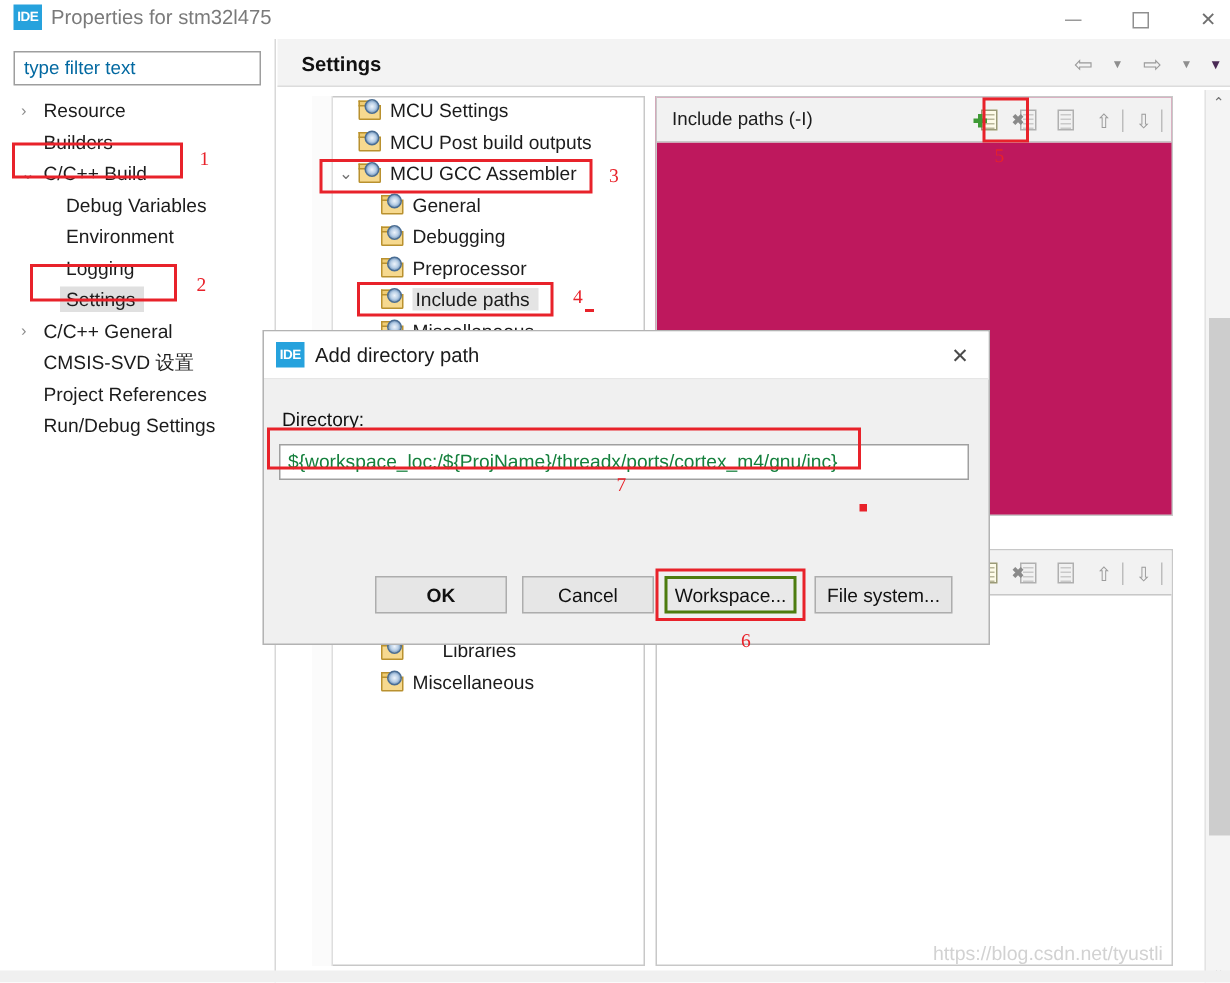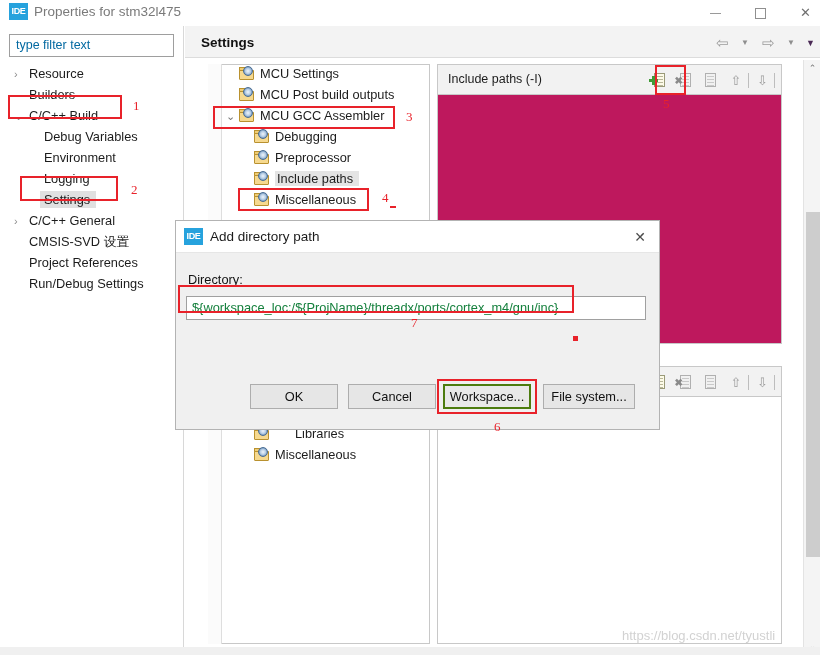--- a/index.html
+++ b/index.html
@@ -203,21 +203,21 @@
     font-size: 12.8px; color: #15803d; line-height: 22px; padding-left: 5px;
     white-space: nowrap; overflow: hidden;
     font-family: "Liberation Sans", sans-serif;
   }
   .dlg-btn {
     position: absolute; top: 384px; height: 25px;
     background: #e6e6e6; border: 1px solid #adadad;
     font-size: 12.8px; color: #111; text-align: center; line-height: 23px;
     font-family: "Liberation Sans", sans-serif;
   }
-  .btn-ok        { left: 250px; width: 88px; }
+  .btn-ok        { left: 250px; width: 88px; font-weight: bold; }
   .btn-cancel    { left: 348px; width: 88px; }
   .btn-workspace { left: 443px; width: 88px; border: 2px solid #4d7c0f; background:#e9e9e9; line-height: 21px; }
   .btn-filesys   { left: 543px; width: 92px; }
 
   
   .ann-box { position: absolute; border: 2px solid #e8222a; }
   .ann-num {
     position: absolute; color: #e8222a; font-size: 13px;
     font-family: "Liberation Serif", serif;
   }
@@ -331,20 +331,28 @@
         <span class="tm-label" style="left: 38px;">MCU Post build outputs</span>
       </div>
       <div class="tm-row">
         <span class="tm-arrow">⌄</span>
         <span class="fold" style="left: 17px; top: 3px;">
           <span class="fold-tab"></span>
           <span class="fold-body"></span>
           <span class="fold-disc"></span>
         </span>
         <span class="tm-label" style="left: 38px;">MCU GCC Assembler</span>
+      </div>
+      <div class="tm-row">
+        <span class="fold" style="left: 32px; top: 3px;">
+          <span class="fold-tab"></span>
+          <span class="fold-body"></span>
+          <span class="fold-disc"></span>
+        </span>
+        <span class="tm-label" style="left: 53px;">General</span>
       </div>
       <div class="tm-row">
         <span class="fold" style="left: 32px; top: 3px;">
           <span class="fold-tab"></span>
           <span class="fold-body"></span>
           <span class="fold-disc"></span>
         </span>
         <span class="tm-label" style="left: 53px;">Debugging</span>
       </div>
       <div class="tm-row">

